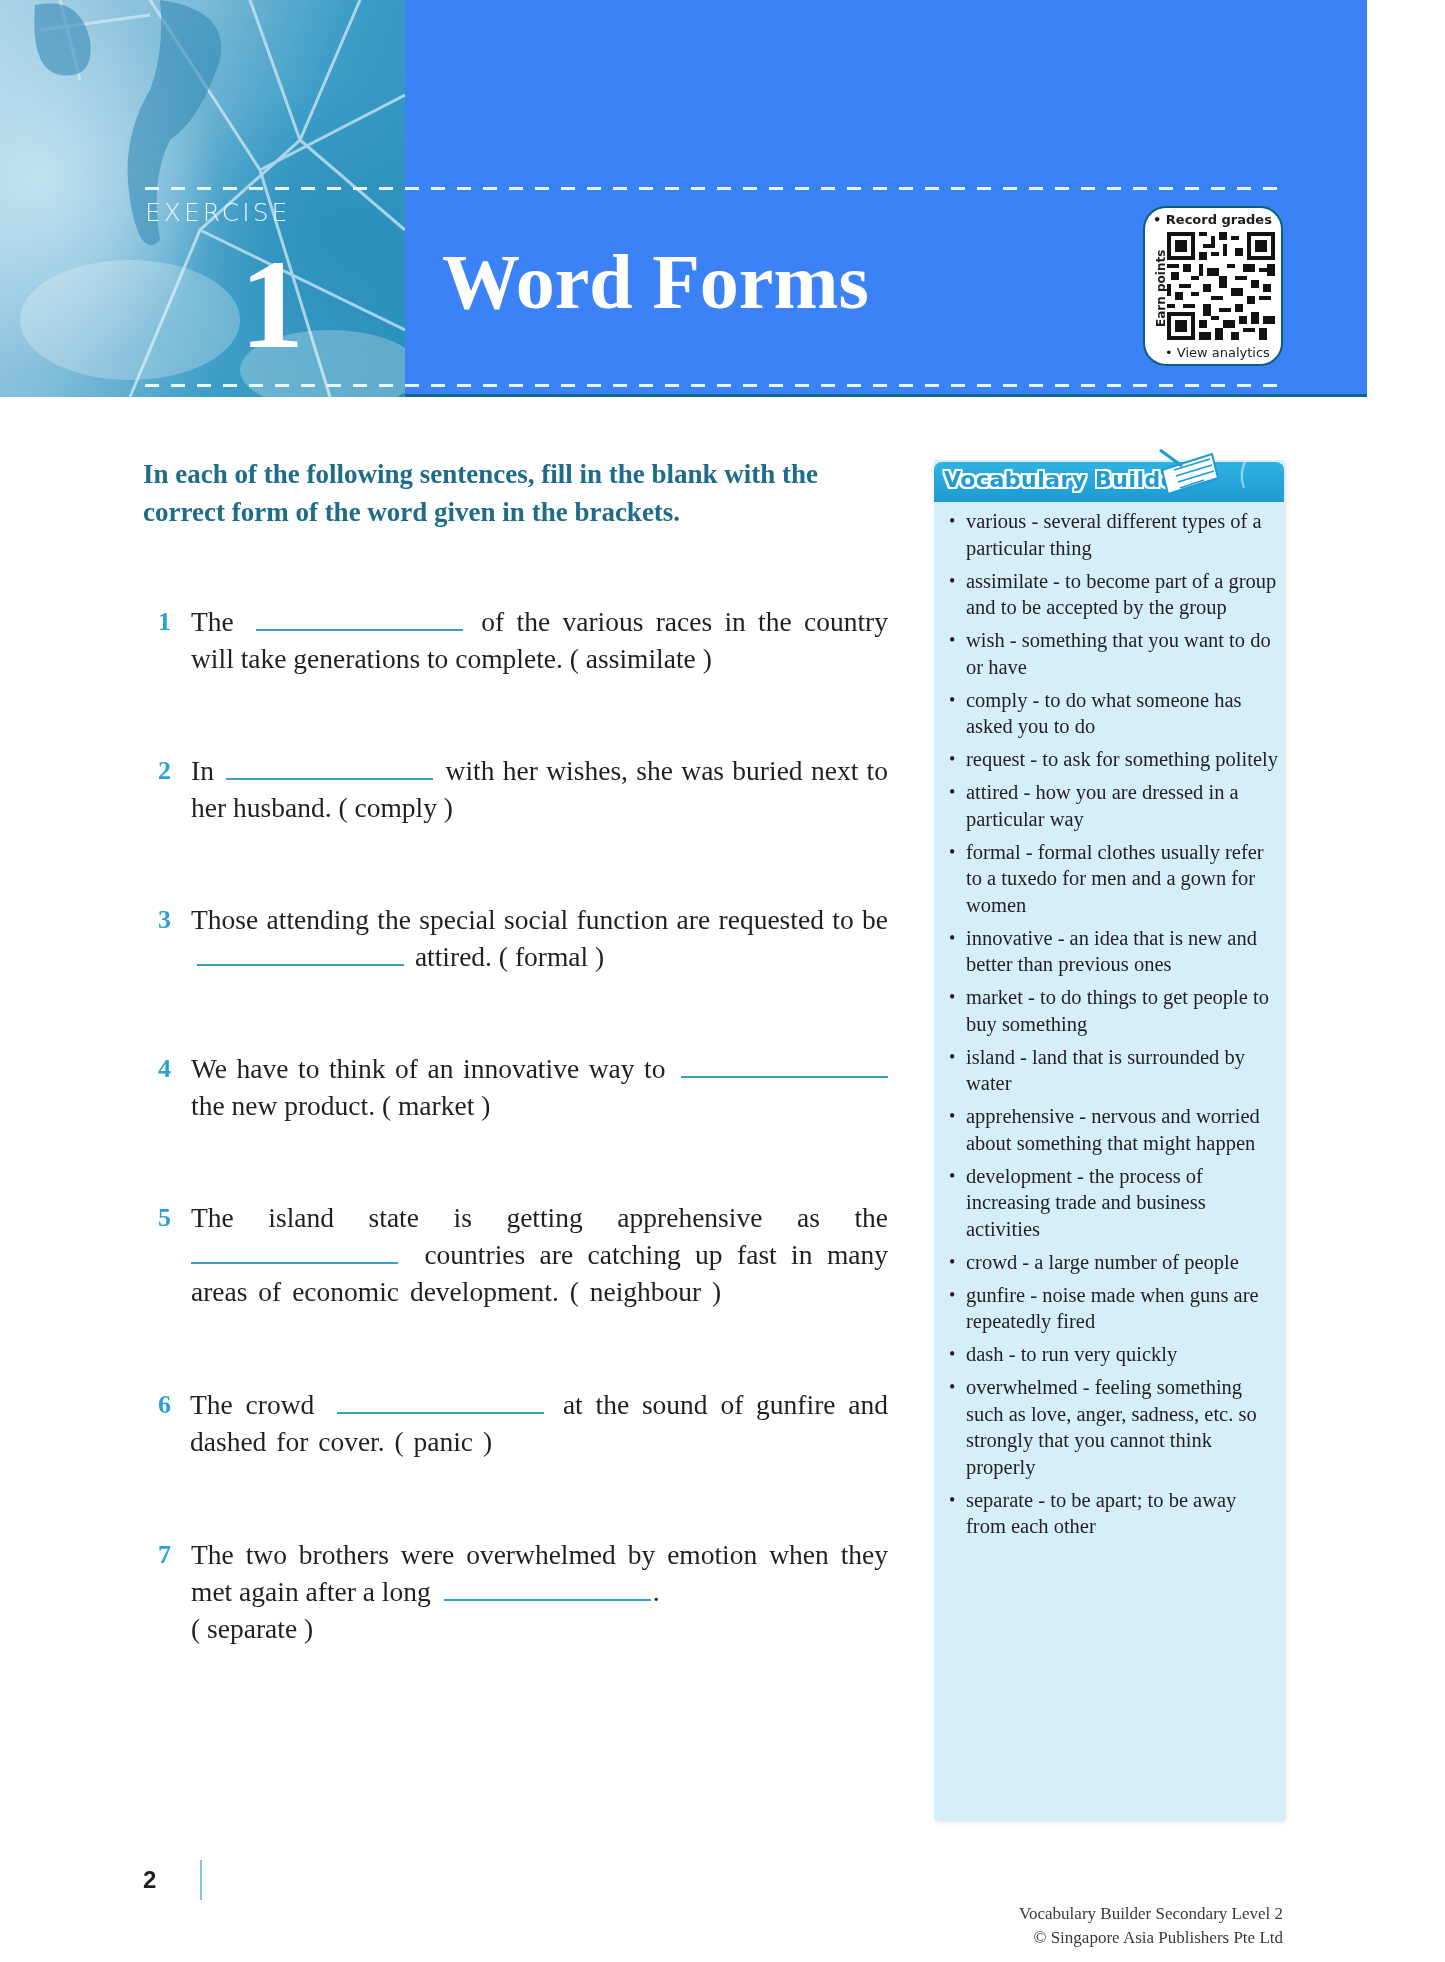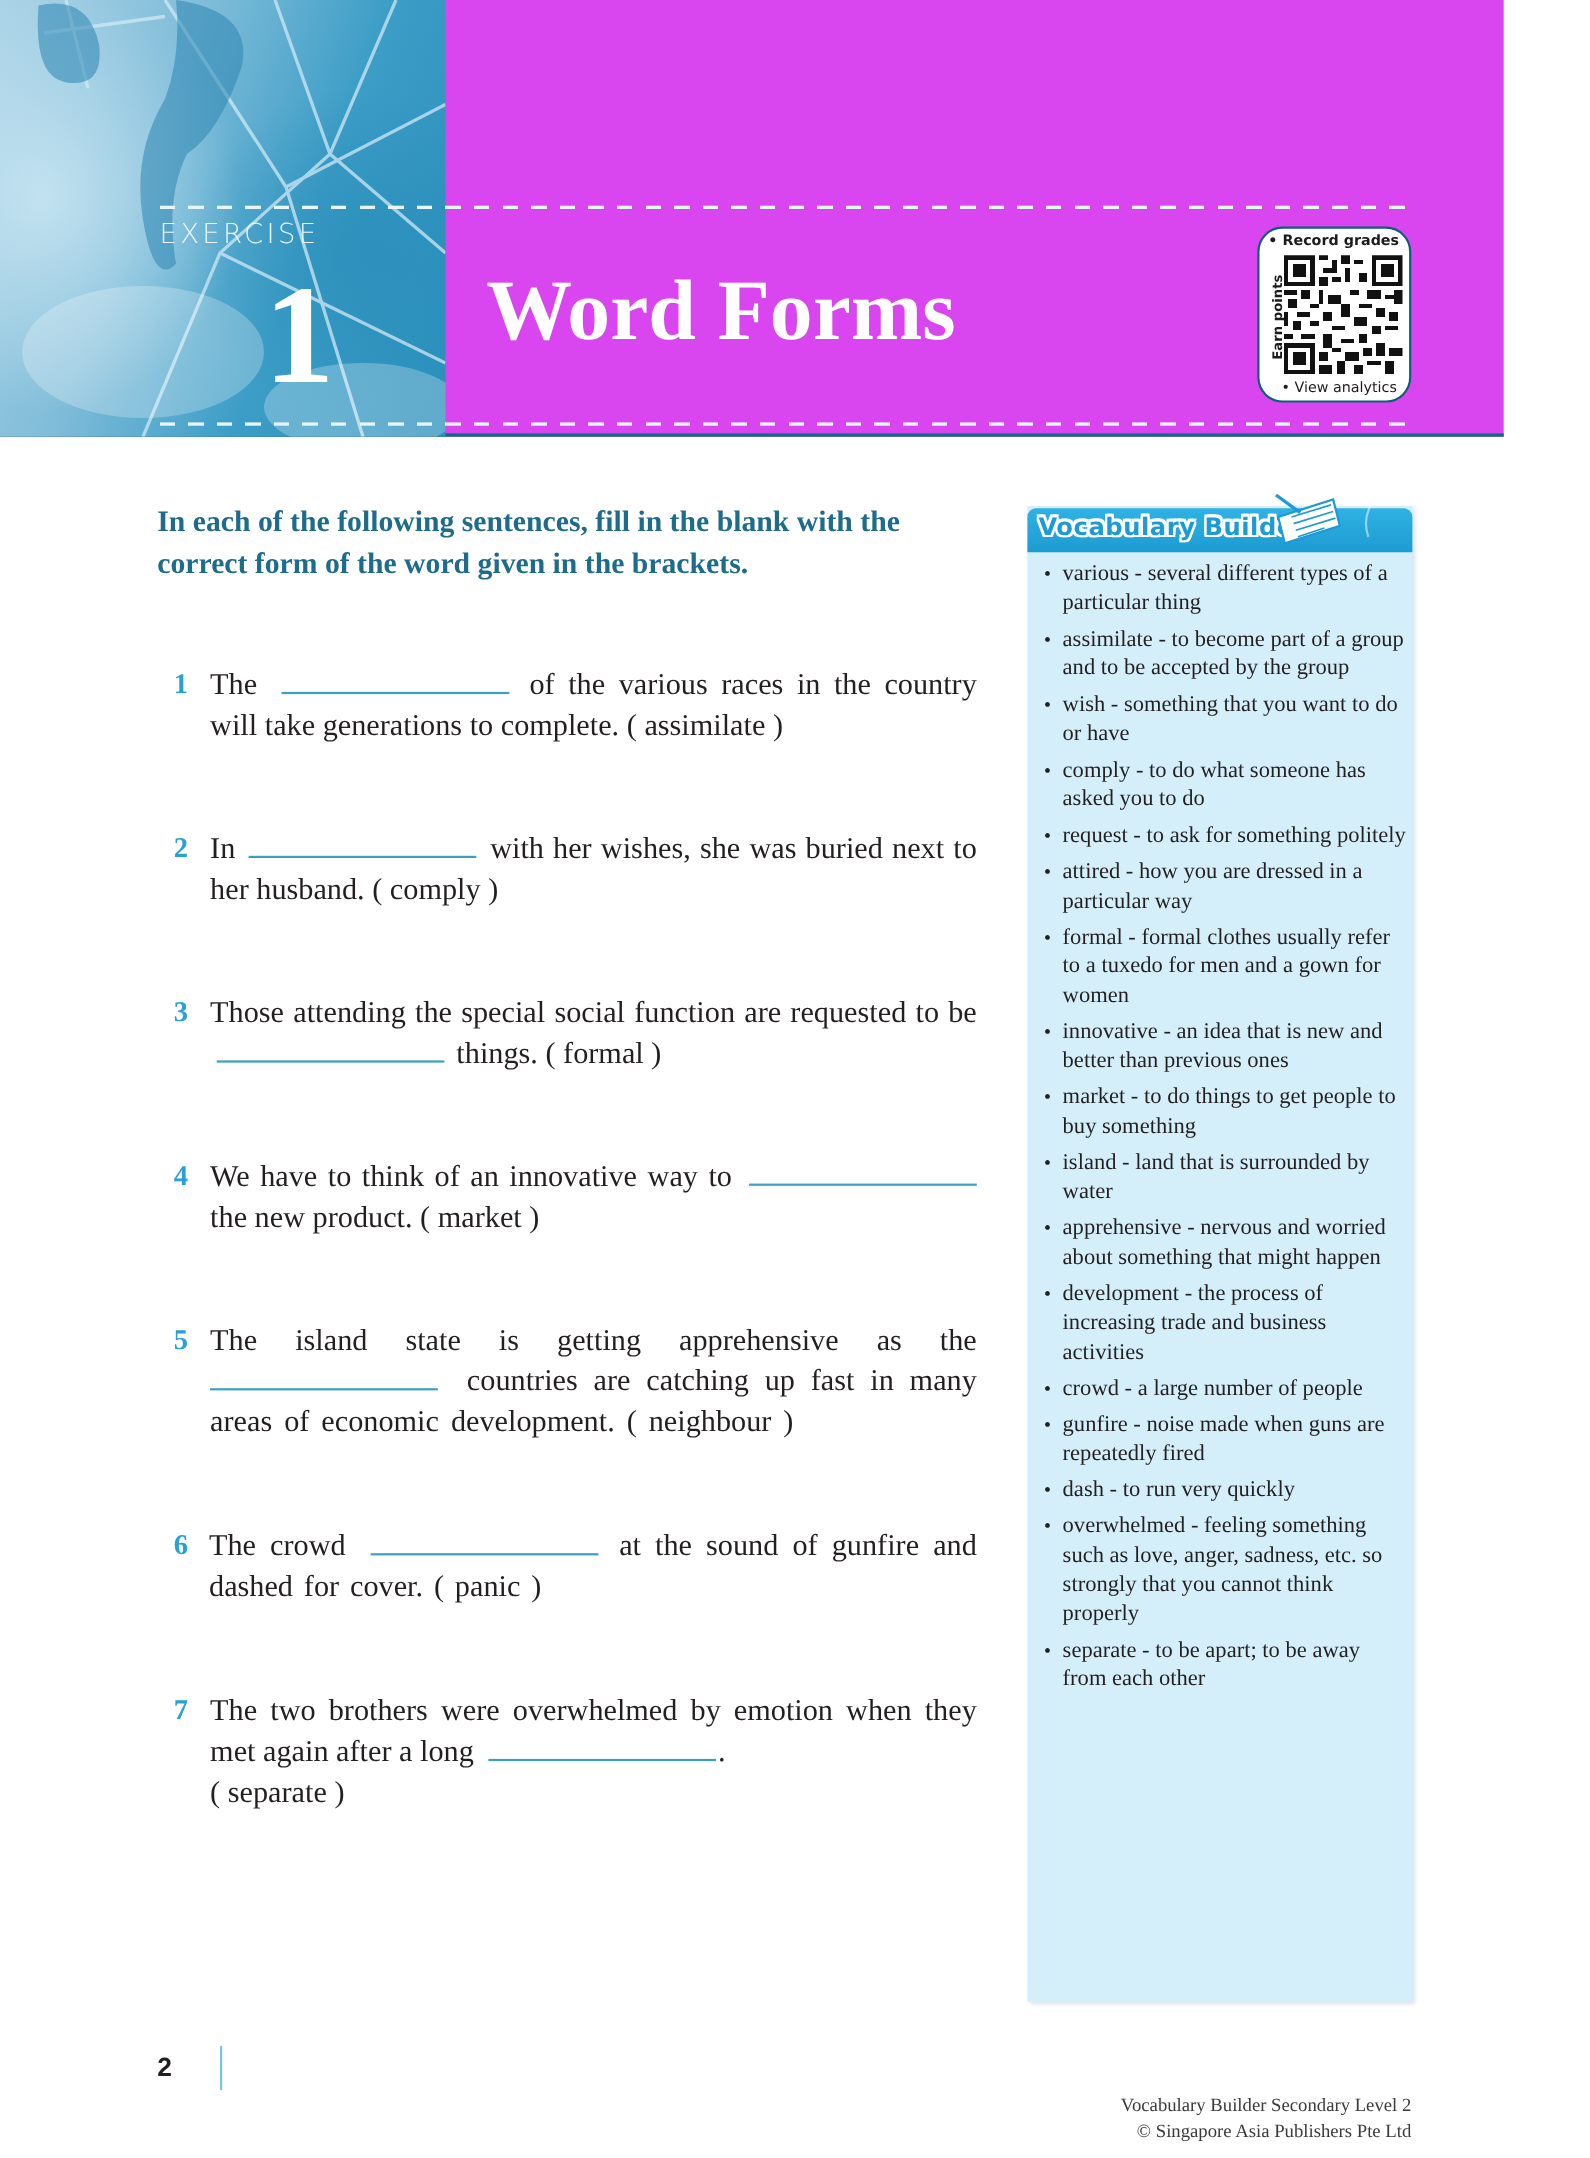--- a/index.html
+++ b/index.html
@@ -2,21 +2,21 @@
 <html><head>
   <meta charset="utf-8">
   <style>
     * { margin: 0; padding: 0; box-sizing: border-box; }
     html, body { width: 1445px; height: 1962px; background: #ffffff; overflow: hidden; }
     body { position: relative; font-family: "Liberation Serif", serif; color: #231f20; }
 
     
     .banner {
       position: absolute; left: 0; top: 0; width: 1367px; height: 397px;
-      background: #d946ef;
+      background: #3b82f6;
       border-bottom: 3px solid #0b6a88;
     }
     .globe {
       position: absolute; left: 0; top: 0; width: 405px; height: 397px;
       background:
         radial-gradient(ellipse 140px 120px at 90px 520px, rgba(255,255,255,0.35), transparent 70%),
         radial-gradient(ellipse 240px 260px at 40px 180px, rgba(210,235,245,0.75), transparent 75%),
         radial-gradient(ellipse 220px 200px at 330px 230px, rgba(40,140,185,0.65), transparent 75%),
         linear-gradient(110deg, #a9d2e6 0%, #7fbcd9 35%, #3c9dc6 65%, #2a8fbc 100%);
       overflow: hidden;
@@ -257,21 +257,21 @@
     <span class="blank blank-w" style="margin:0 4px 0 4px;"></span>
     <span>with her wishes, she was buried next to her husband. ( comply )</span>
   </div>
 </div>
 
 <div class="question" style="top:901px;">
   <span class="q-num">3</span>
   <div class="q-body">
     <span>Those attending the special social function are requested to be</span>
     <span class="blank blank-w" style="margin:0 4px 0 6px;"></span>
-    <span>things. ( formal )</span>
+    <span>attired. ( formal )</span>
   </div>
 </div>
 
 <div class="question" style="top:1050px;">
   <span class="q-num">4</span>
   <div class="q-body">
     <span>We have to think of an innovative way to</span>
     <span class="blank blank-w" style="margin:0 0 0 6px;"></span>
     <span>the new product. ( market )</span>
   </div>

